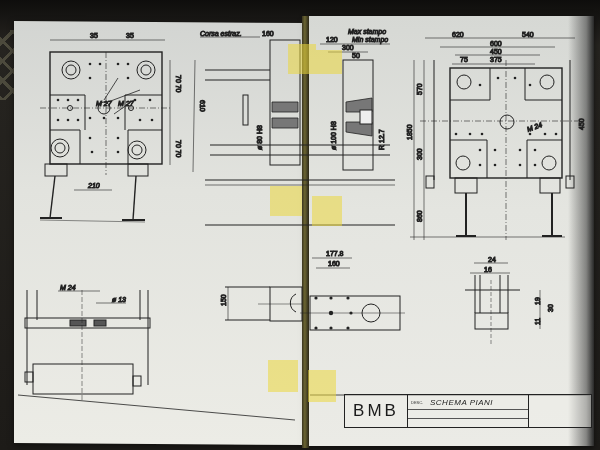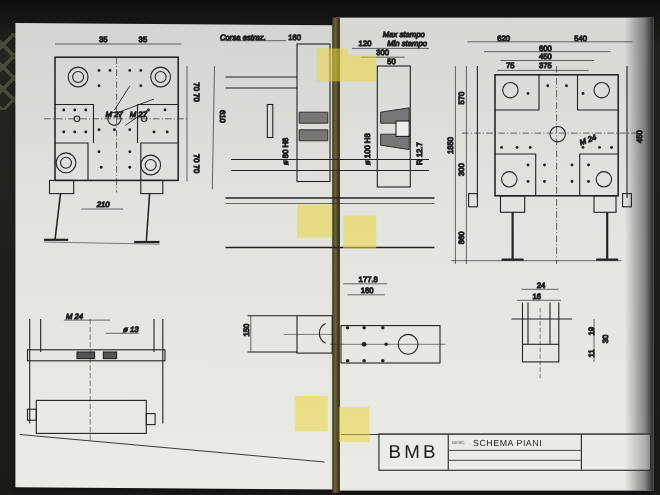--- a/index.html
+++ b/index.html
@@ -14,21 +14,21 @@
   .fold{position:absolute;left:302px;top:16px;width:7px;height:432px;background:linear-gradient(90deg,#3a3520,#6b6532 40%,#2a2618);}
   .tape{position:absolute;background:rgba(235,215,60,.55);}
   svg.drawing{position:absolute;left:0;top:0;}
   .dim{font-family:"Liberation Sans",sans-serif;font-size:7px;fill:#222;}
   .dim-it{font-family:"Liberation Sans",sans-serif;font-size:7px;font-style:italic;fill:#222;}
   .title-block{position:absolute;left:344px;top:394px;width:246px;height:32px;border:1.2px solid #222;display:flex;background:rgba(240,240,236,.4);text-align:center;}
   .tb-logo{width:62px;border-right:1.2px solid #222;display:flex;align-items:center;justify-content:center;font-size:17px;letter-spacing:3px;color:#1a1a1a;}
   .tb-desc{width:120px;border-right:1.2px solid #222;position:relative;}
   .tb-desc .line{position:absolute;left:0;right:0;border-top:1px solid #555;}
   .tb-small{font-size:4px;color:#333;position:absolute;}
-  .tb-desc-val{position:absolute;left:22px;top:3px;font-size:8px;color:#222;letter-spacing:.5px;}
+  .tb-desc-val{position:absolute;left:22px;top:3px;font-size:8px;font-style:italic;color:#222;letter-spacing:.5px;}
   .tb-right{flex:1;position:relative;}
   .tb-right .line{position:absolute;left:0;right:0;top:15px;border-top:1px solid #333;}
   .tb-mach-pre{position:absolute;left:4px;top:6px;font-size:7px;font-style:italic;color:#222;}
   .tb-mach-val{position:absolute;left:26px;top:3px;font-size:10px;color:#333;}
   .tb-group-val{position:absolute;left:16px;top:17px;font-size:10px;color:#333;letter-spacing:-.3px;}
 </style>
 </head>
 <body>
 
 <div class="bg-mat"></div>

